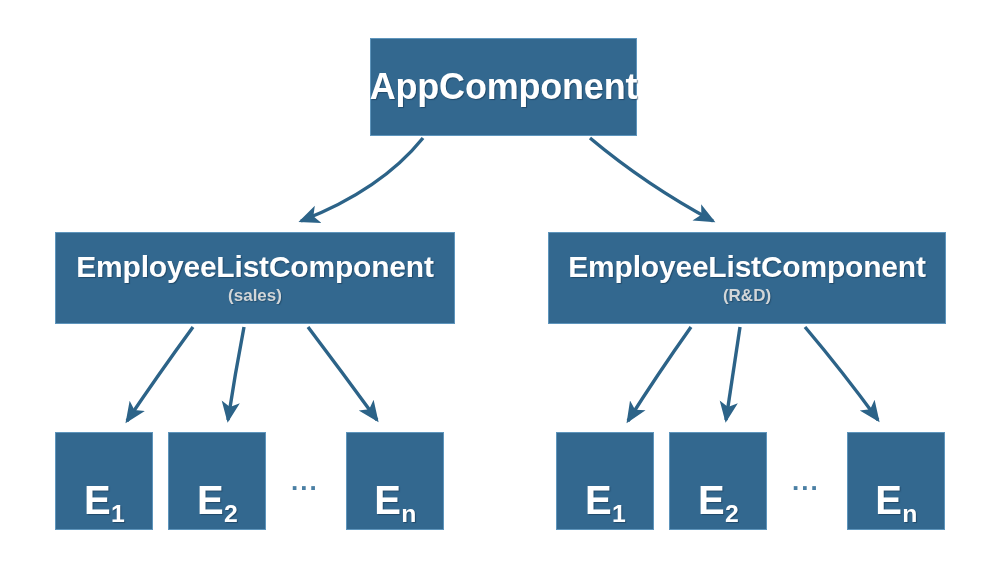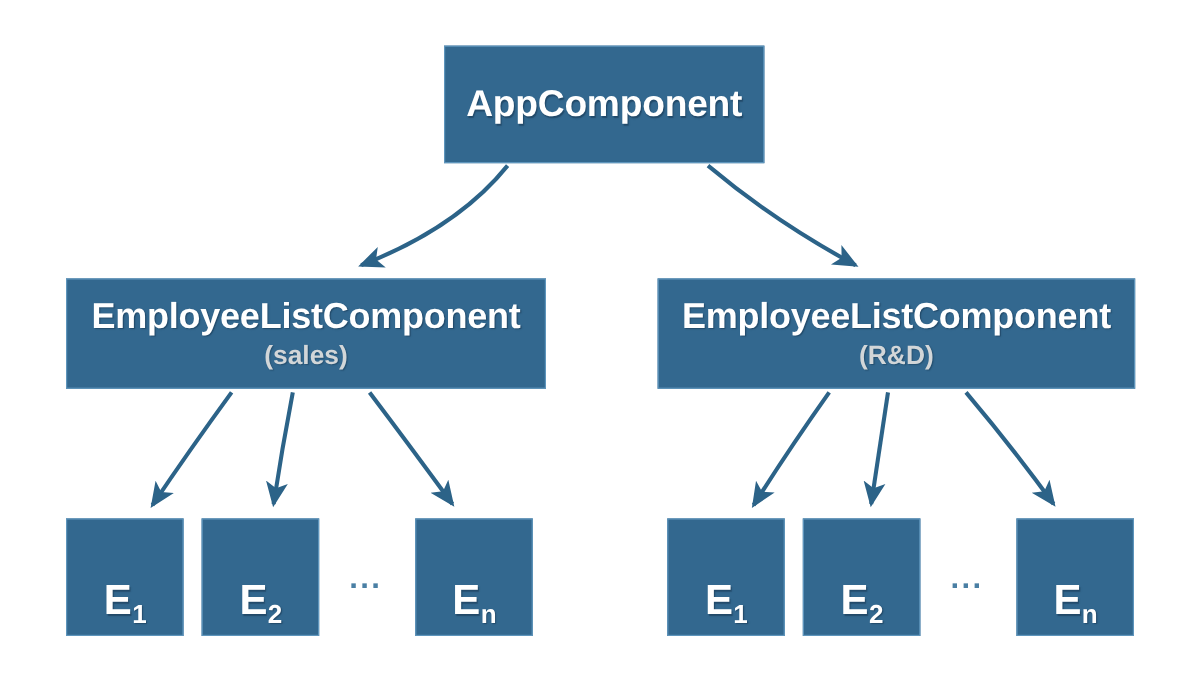--- a/index.html
+++ b/index.html
@@ -43,24 +43,24 @@
     font-weight: bold;
     text-shadow: 1px 1px 1px rgba(20,50,75,0.55);
     letter-spacing: -0.2px;
   }
   .node .subtitle {
     color: #D2D6D8;
     font-weight: bold;
     text-shadow: 1px 1px 1px rgba(20,50,75,0.45);
     margin-top: 3px;
   }
-  .node-root .title { font-size: 31px; }
+  .node-root .title { font-size: 36px; }
   .node-list .title { font-size: 30px; }
-  .node-list .subtitle { font-size: 22px; }
-  .node-leaf .title { font-size: 35px; margin-top: 40px; }
+  .node-list .subtitle { font-size: 17px; }
+  .node-leaf .title { font-size: 40px; margin-top: 40px; }
   .node-leaf .title sub {
     font-size: 0.62em;
     vertical-align: baseline;
     position: relative;
     top: 0.30em;
     left: 0.5px;
     font-weight: bold;
   }
   .ellipsis {
     position: absolute;

